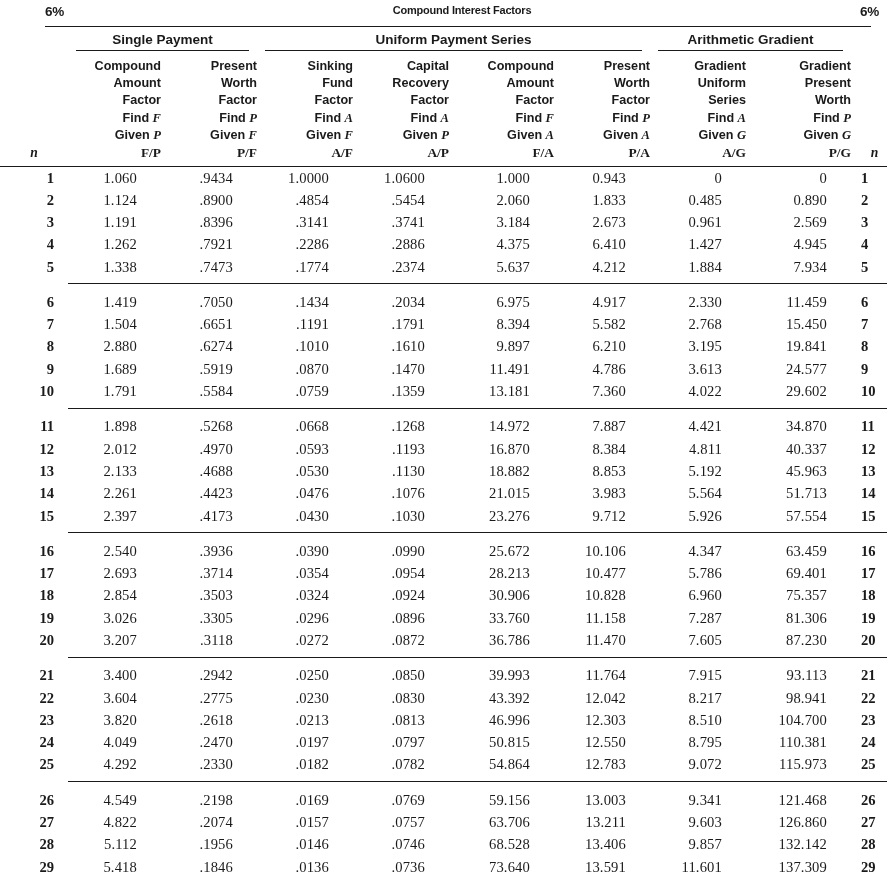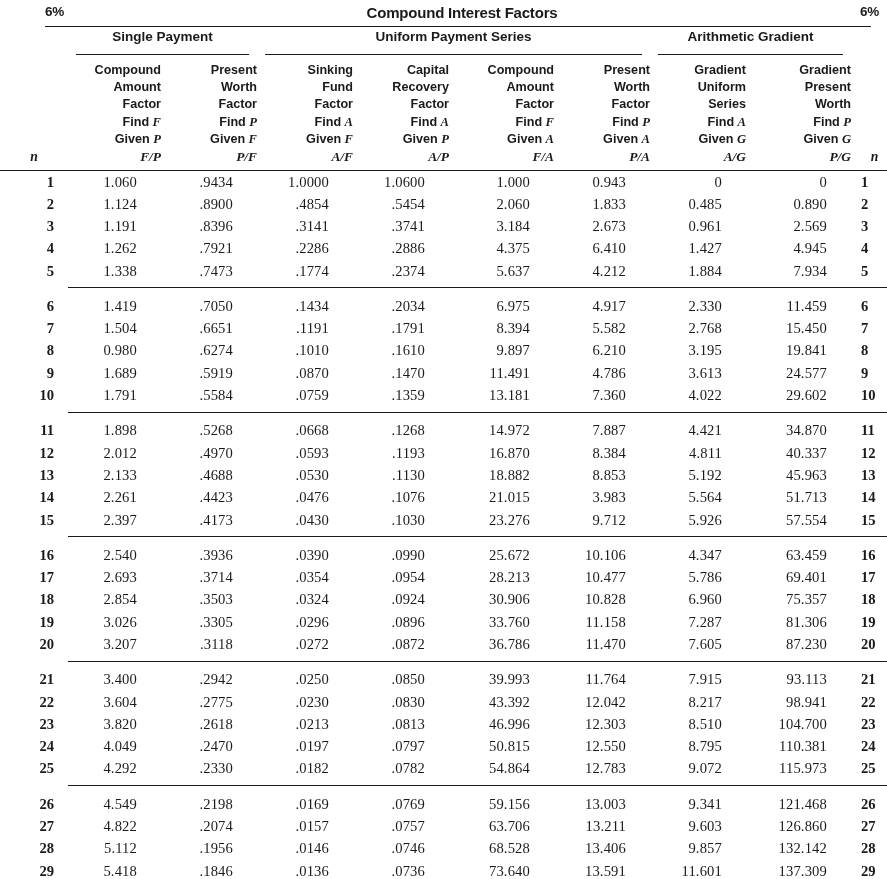--- a/index.html
+++ b/index.html
@@ -35,21 +35,21 @@
     font-size: 13.5px;
     letter-spacing: -0.2px;
   }
   .banner-rate { white-space: nowrap; }
   .banner-title {
     position: absolute;
     left: 0; right: 0;
     text-align: center;
     font-family: "Liberation Sans", "DejaVu Sans", sans-serif;
     font-weight: bold;
-    font-size: 15px;
+    font-size: 11px;
   }
   .rule-top {
     margin: 0 16px 0 45px;
     border-top: 1.6px solid #1a1a1a;
   }
 
   
   table.factors {
     border-collapse: collapse;
     width: 887px;
@@ -73,21 +73,21 @@
   .grp {
     text-align: center;
     font-family: "Liberation Sans", "DejaVu Sans", sans-serif;
     font-weight: bold;
     font-size: 13.5px;
     padding-bottom: 2px !important;
     height: 22px;
   }
   .grp span.gl {
     display: block;
-    padding-bottom: 10px;
+    padding-bottom: 3px;
   }
   .grp.ruled span.gl {
     border-bottom: 1.3px solid #1a1a1a;
     margin: 0 8px;
   }
 
   
   .chead {
     text-align: right;
     font-family: "Liberation Sans", "DejaVu Sans", sans-serif;
@@ -97,21 +97,20 @@
     padding-top: 5px !important;
     white-space: nowrap;
   }
   .chead i {
     font-family: "Liberation Serif", "DejaVu Serif", serif;
     font-style: italic;
     font-weight: bold;
   }
   .chead .code {
     font-family: "Liberation Serif", "DejaVu Serif", serif;
-    font-style: italic;
     font-weight: bold;
     font-size: 13.4px;
   }
   .nhead {
     text-align: center;
     font-family: "Liberation Serif", "DejaVu Serif", serif;
     font-style: italic;
     font-weight: bold;
     font-size: 13.6px;
     padding-bottom: 1px !important;
@@ -406,21 +405,21 @@
           <td class="v">.1191</td>
           <td class="v">.1791</td>
           <td class="v">8.394</td>
           <td class="v">5.582</td>
           <td class="v">2.768</td>
           <td class="v">15.450</td>
           <td class="n n-right">7</td>
         </tr>
         <tr class="drow">
           <td class="n n-left">8</td>
-          <td class="v">0.980</td>
+          <td class="v">2.880</td>
           <td class="v">.6274</td>
           <td class="v">.1010</td>
           <td class="v">.1610</td>
           <td class="v">9.897</td>
           <td class="v">6.210</td>
           <td class="v">3.195</td>
           <td class="v">19.841</td>
           <td class="n n-right">8</td>
         </tr>
         <tr class="drow">

